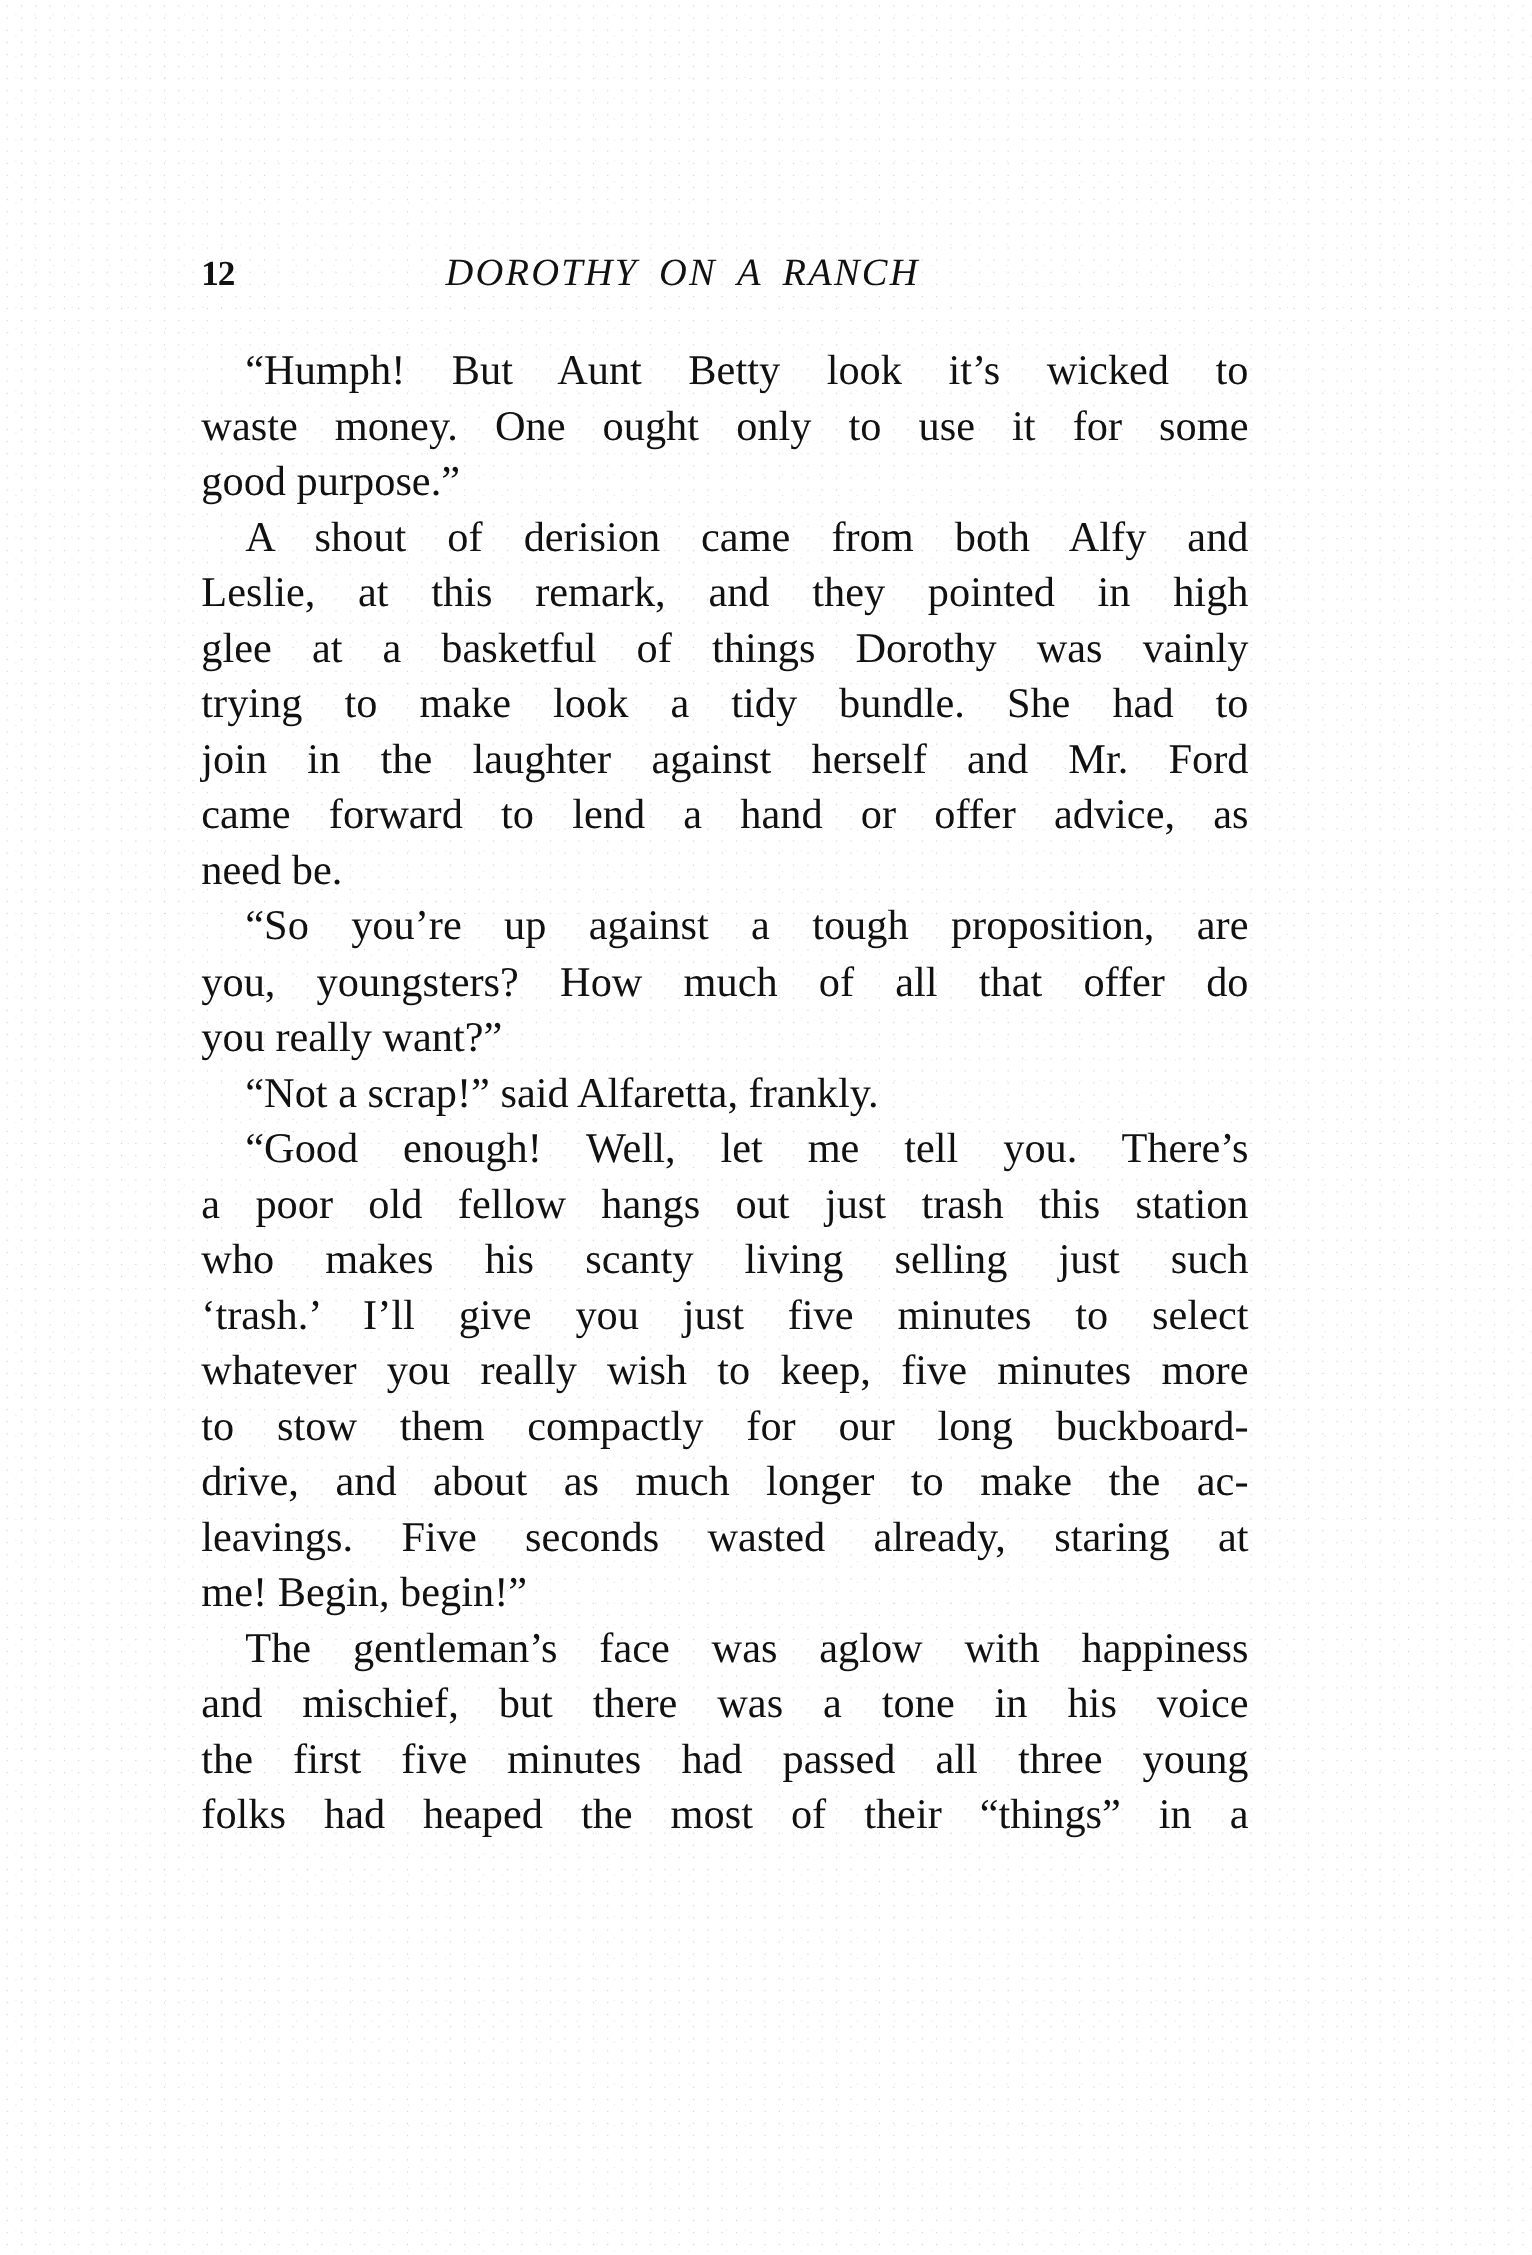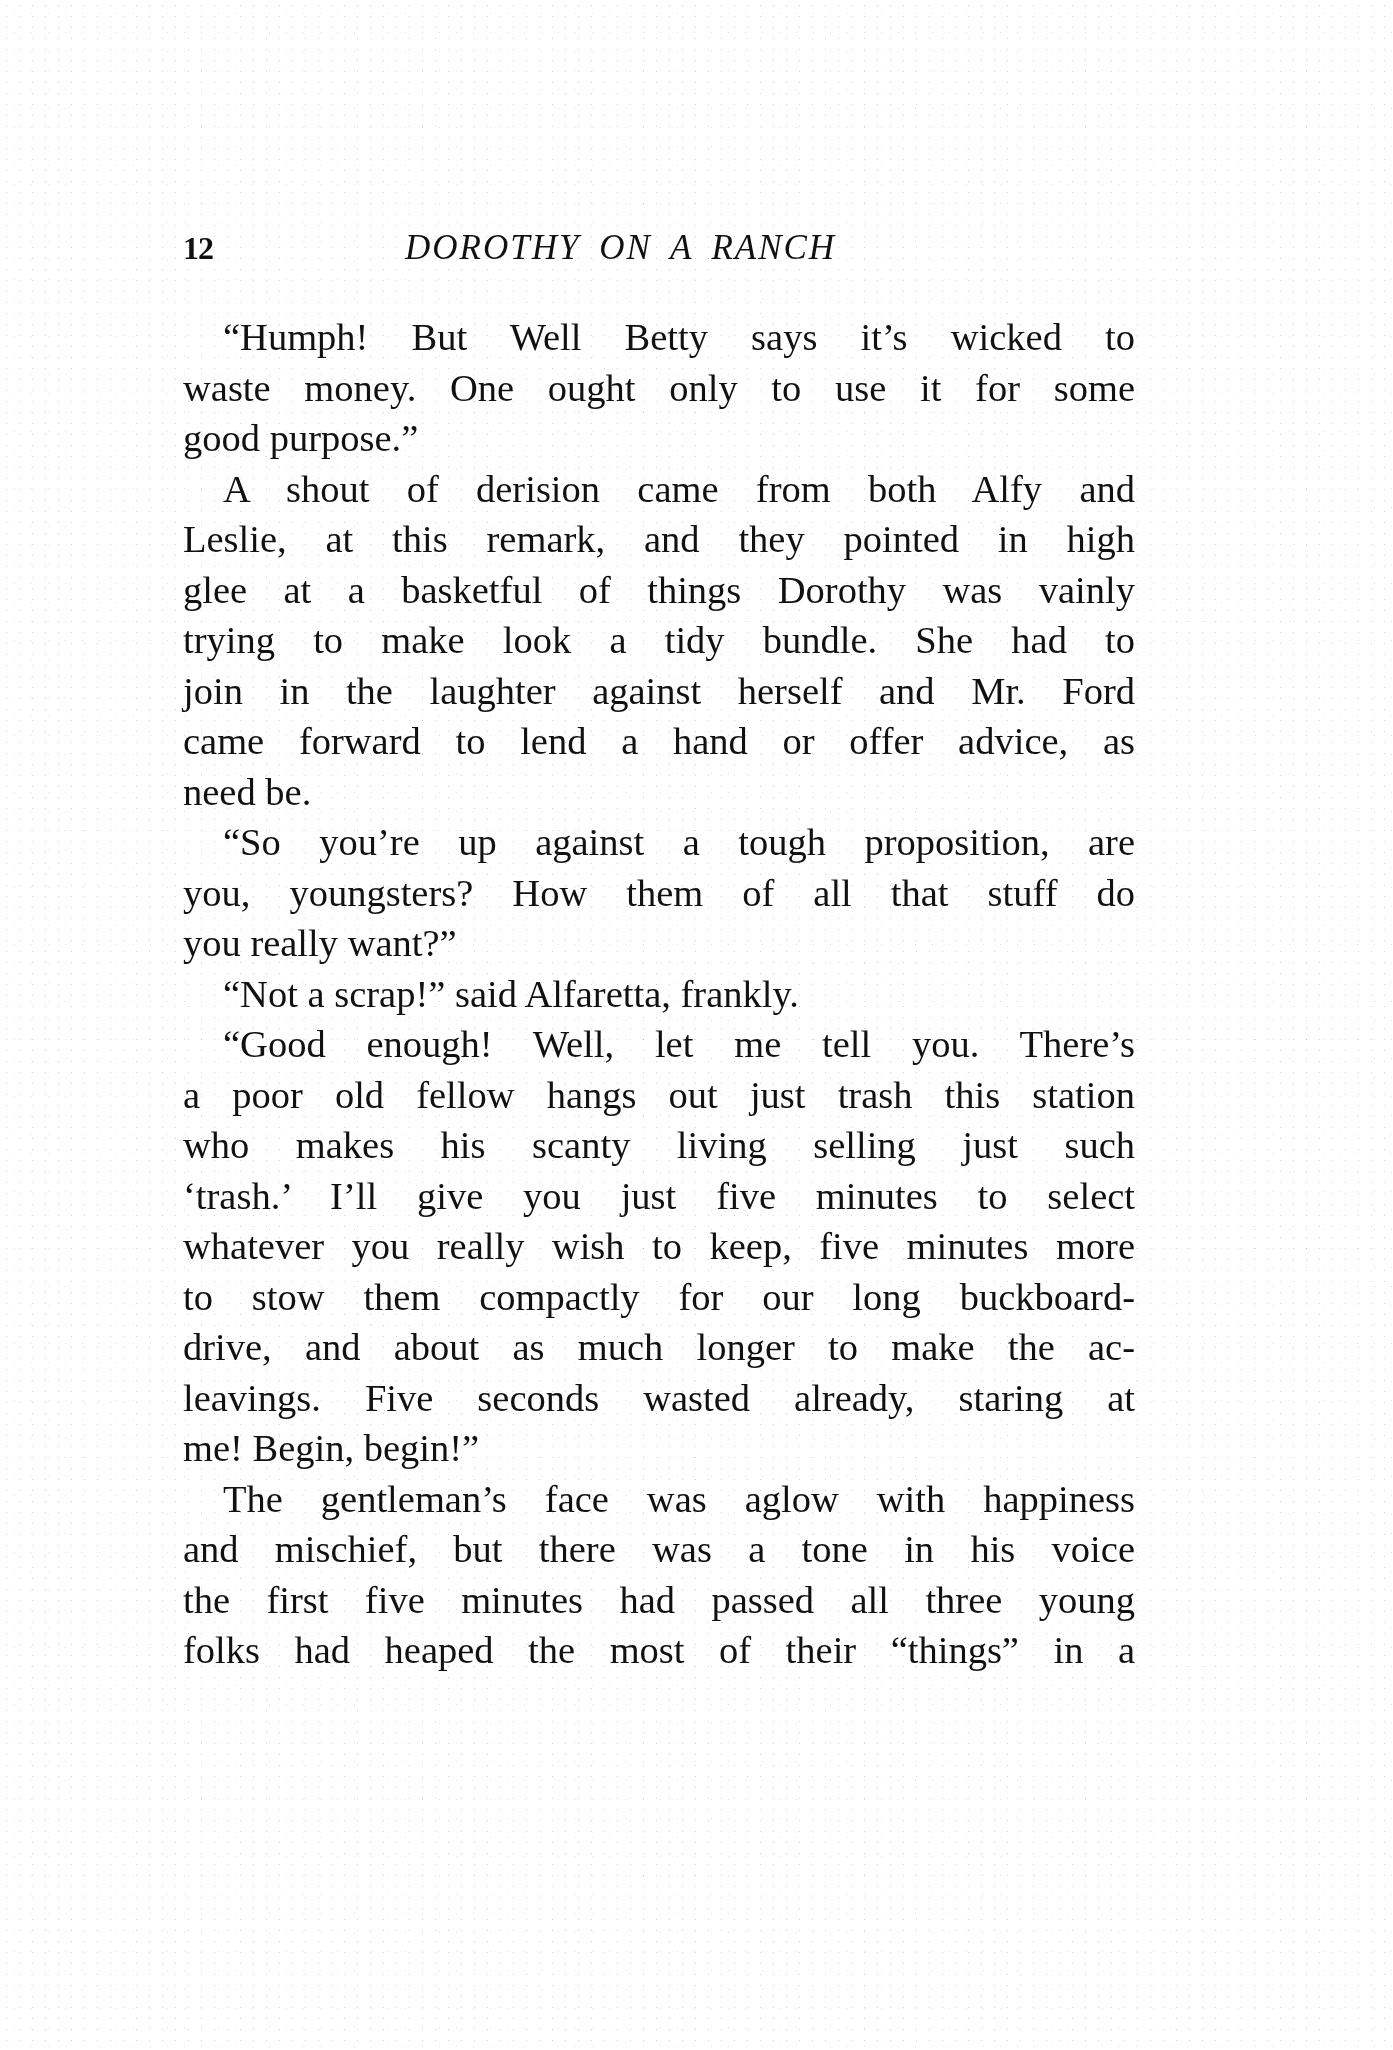--- a/index.html
+++ b/index.html
@@ -83,32 +83,32 @@
 </head>
 <body>
 
 <div class="page">
   <div class="running-head">
     <span class="page-number">12</span>
     <span class="running-title">DOROTHY ON A RANCH</span>
   </div>
 
   <div class="body-text" id="body-text">
-      <span class="line indent">“Humph!  But Well Betty says it’s wicked to</span>
+      <span class="line indent">“Humph!  But Aunt Betty look it’s wicked to</span>
       <span class="line">waste money.  One ought only to use it for some</span>
       <span class="line last">good purpose.”</span>
       <span class="line indent">A shout of derision came from both Alfy and</span>
       <span class="line">Leslie, at this remark, and they pointed in high</span>
       <span class="line">glee at a basketful of things Dorothy was vainly</span>
       <span class="line">trying to make look a tidy bundle.  She had to</span>
       <span class="line">join in the laughter against herself and Mr. Ford</span>
       <span class="line">came forward to lend a hand or offer advice, as</span>
       <span class="line last">need be.</span>
       <span class="line indent">“So you’re up against a tough proposition, are</span>
-      <span class="line">you, youngsters?  How them of all that stuff do</span>
+      <span class="line">you, youngsters?  How much of all that offer do</span>
       <span class="line last">you really want?”</span>
       <span class="line indent last">“Not a scrap!” said Alfaretta, frankly.</span>
       <span class="line indent">“Good enough!  Well, let me tell you.  There’s</span>
       <span class="line">a poor old fellow hangs out just trash this station</span>
       <span class="line">who makes his scanty living selling just such</span>
       <span class="line">‘trash.’  I’ll give you just five minutes to select</span>
       <span class="line">whatever you really wish to keep, five minutes more</span>
       <span class="line">to stow them compactly for our long buckboard-</span>
       <span class="line">drive, and about as much longer to make the ac-</span>
       <span class="line">leavings.  Five seconds wasted already, staring at</span>

